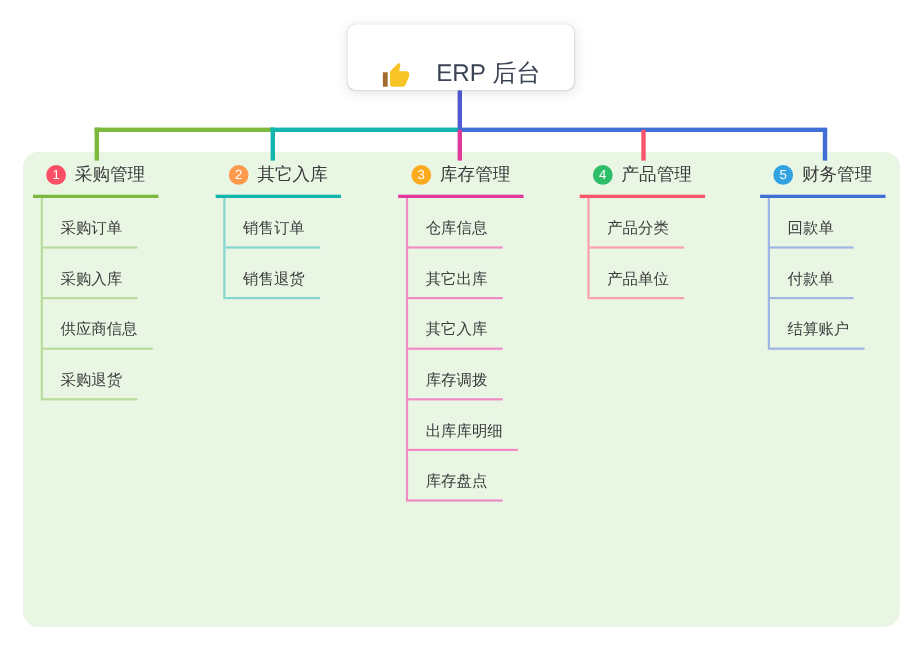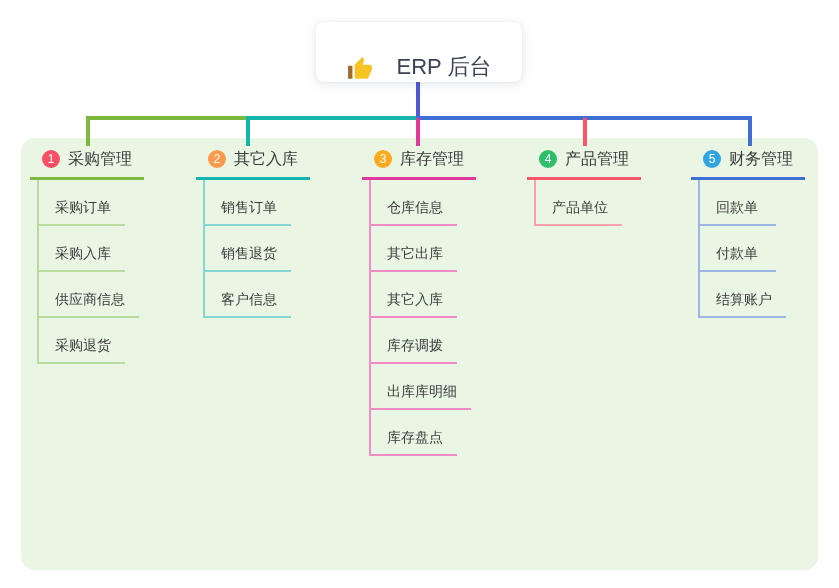--- a/index.html
+++ b/index.html
@@ -78,21 +78,20 @@
   </div>
 
   <div class="branch" style="left: 196px; --c: #13b5ac; --lc: #85d6d0; --bc: #fd9a4c;">
     <div class="branch-header">
       <span class="badge">2</span>
       <span>其它入库</span>
     </div>
     <div class="children">
       <div class="child">销售订单</div>
       <div class="child">销售退货</div>
-      <div class="child">客户信息</div>
     </div>
   </div>
 
   <div class="branch" style="left: 362px; --c: #e0389b; --lc: #f08bc5; --bc: #fdaa1f;">
     <div class="branch-header">
       <span class="badge">3</span>
       <span>库存管理</span>
     </div>
     <div class="children">
       <div class="child">仓库信息</div>
@@ -103,20 +102,21 @@
       <div class="child">库存盘点</div>
     </div>
   </div>
 
   <div class="branch" style="left: 527px; --c: #f9556b; --lc: #fba0ab; --bc: #2ebd68;">
     <div class="branch-header">
       <span class="badge">4</span>
       <span>产品管理</span>
     </div>
     <div class="children">
+      <div class="child">产品分类</div>
       <div class="child">产品单位</div>
     </div>
   </div>
 
   <div class="branch" style="left: 691px; --c: #3f6ed4; --lc: #9fb5e6; --bc: #31a3e0;">
     <div class="branch-header">
       <span class="badge">5</span>
       <span>财务管理</span>
     </div>
     <div class="children">

